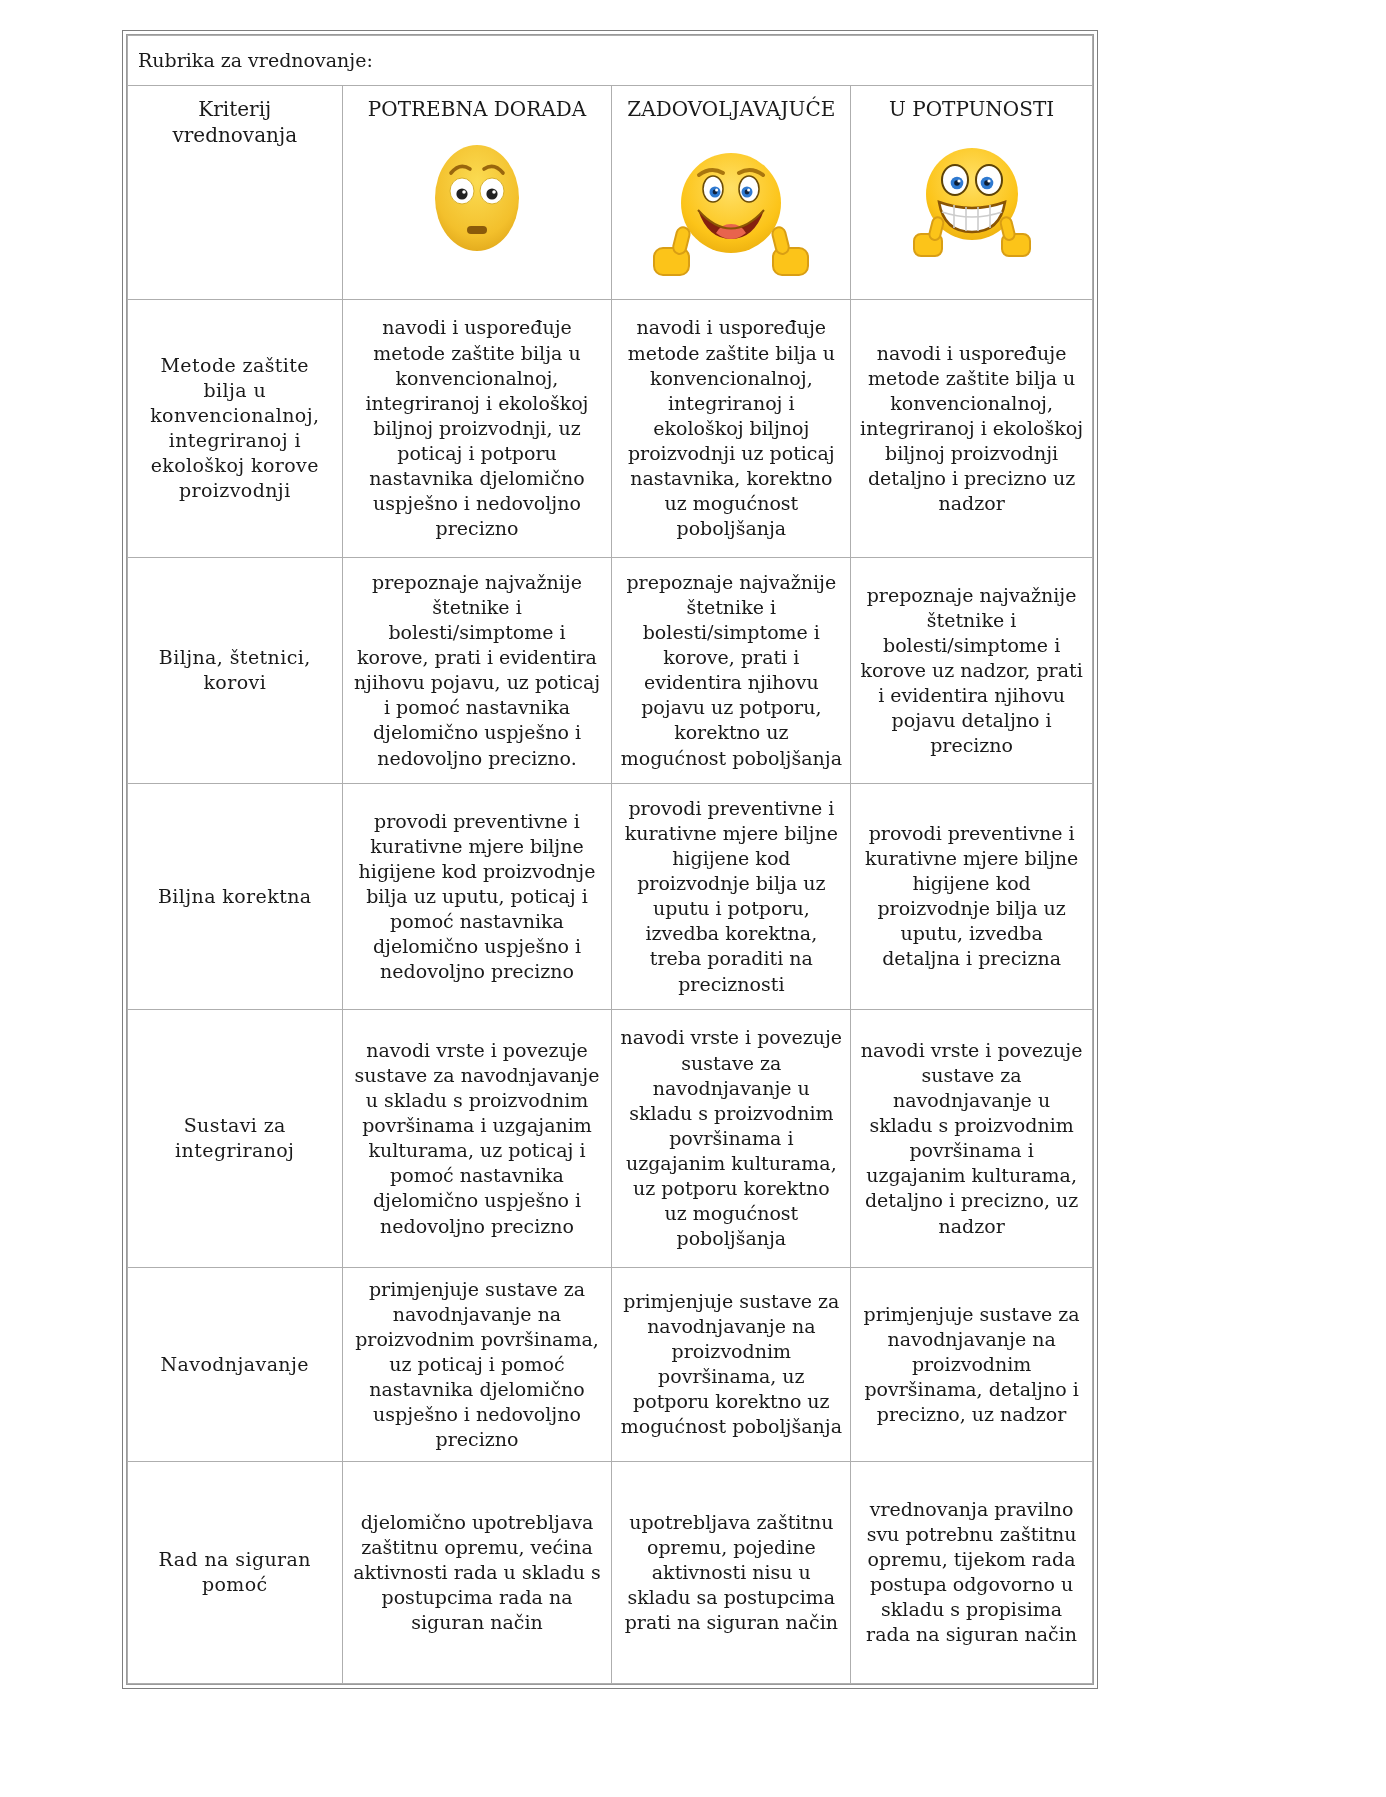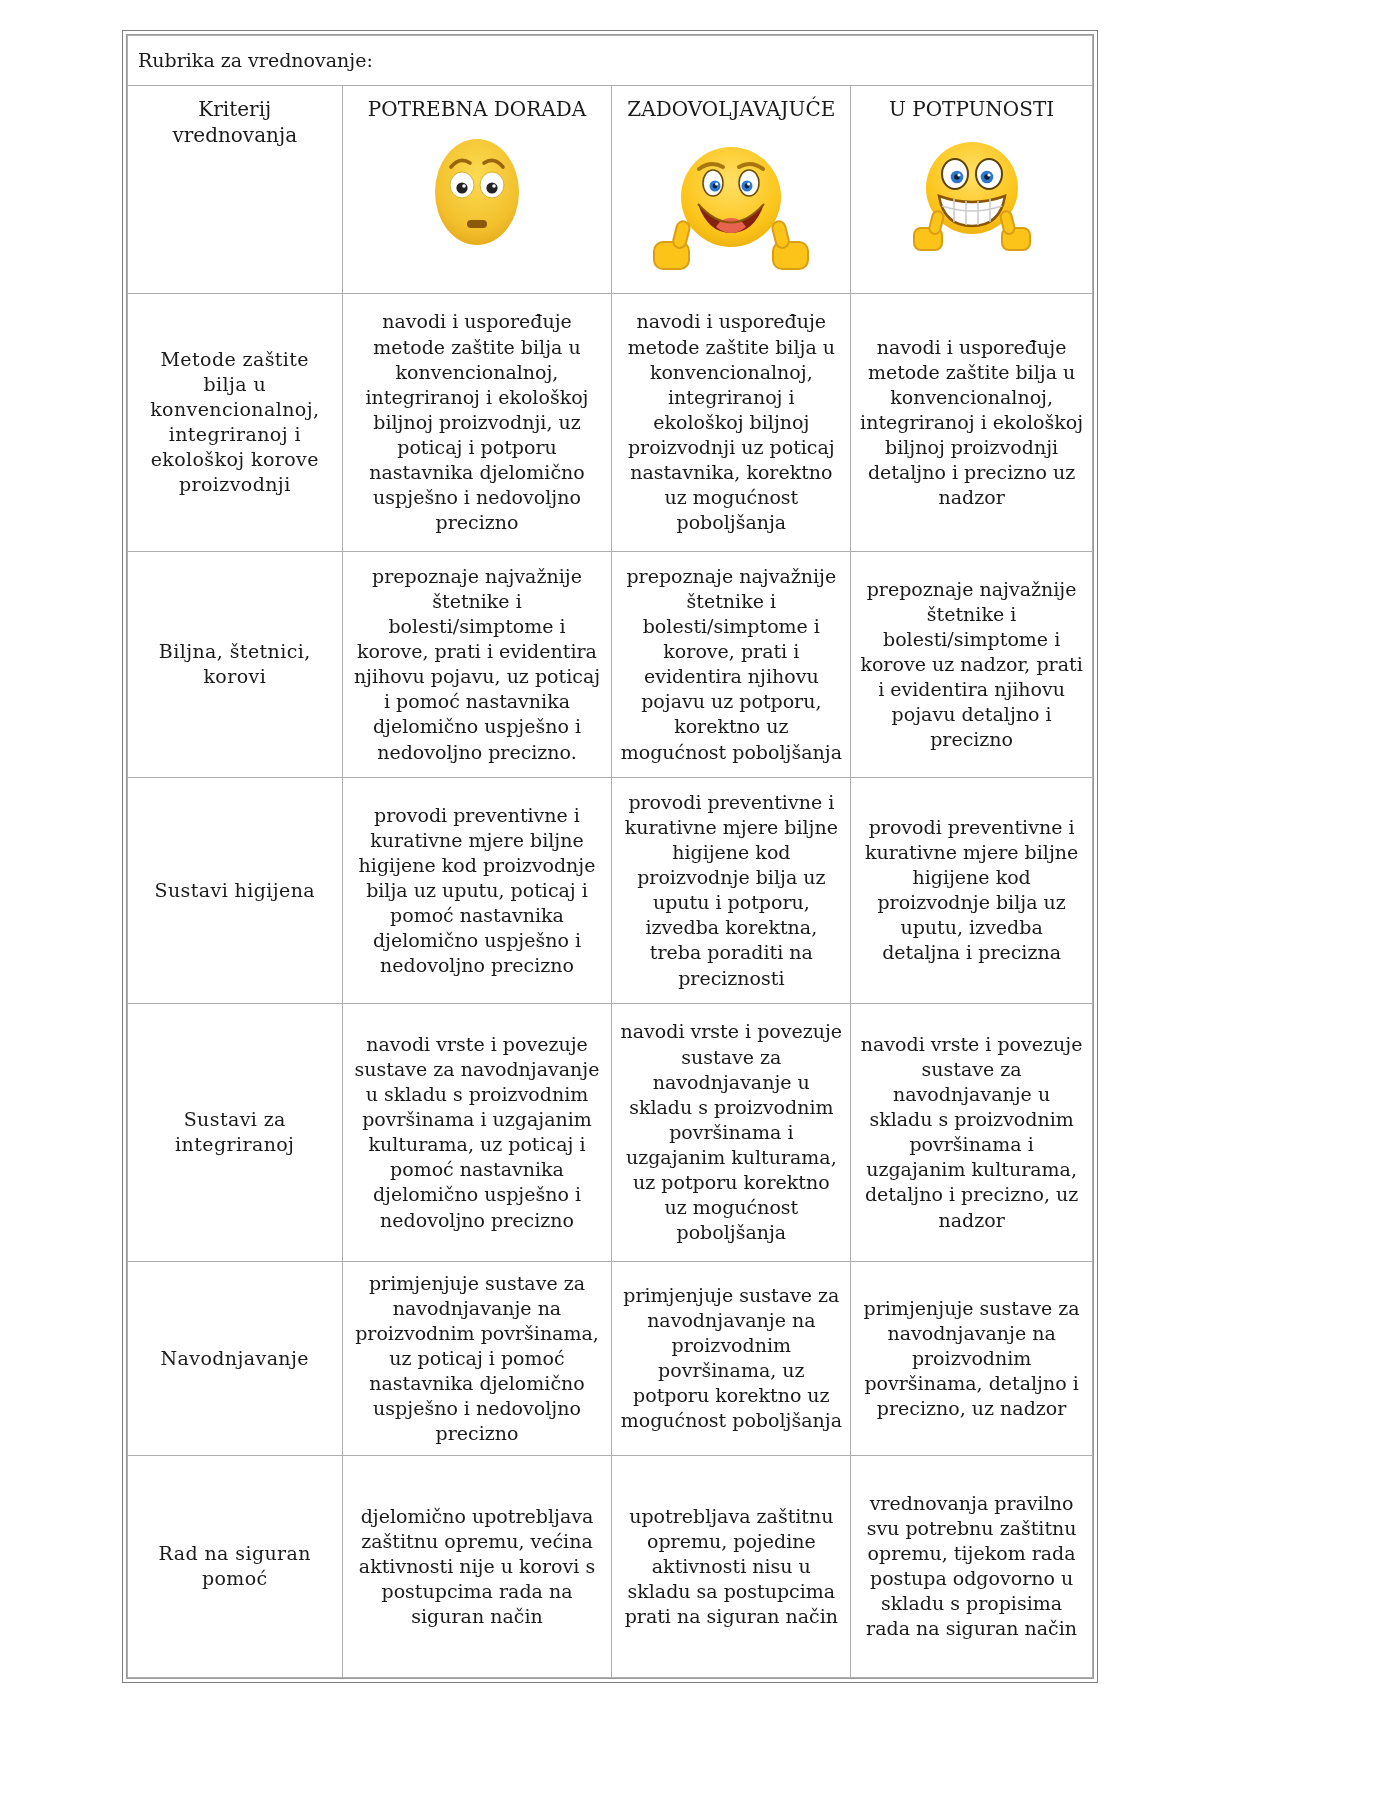--- a/index.html
+++ b/index.html
@@ -50,21 +50,21 @@
     padding-left: 10px;
     font-size: 19px;
     vertical-align: middle;
   }
   tr.header-row th {
     height: 176px;
     vertical-align: top;
     padding-top: 10px;
     font-size: 20px;
   }
-  .hlabel { display: block; margin-bottom: 14px; }
+  .hlabel { display: block; margin-bottom: 20px; }
   .emoji  { display: inline-block; line-height: 0; }
   td.crit { letter-spacing: 0.4px; }
   tr.r1 { height: 258px; }
   tr.r2 { height: 226px; }
   tr.r3 { height: 226px; }
   tr.r4 { height: 258px; }
   tr.r5 { height: 194px; }
   tr.r6 { height: 222px; }
 </style>
 </head>
@@ -182,40 +182,40 @@
           <td>navodi i uspoređuje metode zaštite bilja u konvencionalnoj, integriranoj i ekološkoj biljnoj proizvodnji uz poticaj nastavnika, korektno uz mogućnost poboljšanja</td>
           <td>navodi i uspoređuje metode zaštite bilja u konvencionalnoj, integriranoj i ekološkoj biljnoj proizvodnji detaljno i precizno uz nadzor</td>
         </tr>
         <tr class="r2">
           <td class="crit">Biljna, štetnici, korovi</td>
           <td>prepoznaje najvažnije štetnike i bolesti/simptome i korove, prati i evidentira njihovu pojavu, uz poticaj i pomoć nastavnika djelomično uspješno i nedovoljno precizno.</td>
           <td>prepoznaje najvažnije štetnike i bolesti/simptome i korove, prati i evidentira njihovu pojavu uz potporu, korektno uz mogućnost poboljšanja</td>
           <td>prepoznaje najvažnije štetnike i bolesti/simptome i korove uz nadzor, prati i evidentira njihovu pojavu detaljno i precizno</td>
         </tr>
         <tr class="r3">
-          <td class="crit">Sustavi higijena</td>
+          <td class="crit">Biljna korektna</td>
           <td>provodi preventivne i kurativne mjere biljne higijene kod proizvodnje bilja uz uputu, poticaj i pomoć nastavnika djelomično uspješno i nedovoljno precizno</td>
           <td>provodi preventivne i kurativne mjere biljne higijene kod proizvodnje bilja uz uputu i potporu, izvedba korektna, treba poraditi na preciznosti</td>
           <td>provodi preventivne i kurativne mjere biljne higijene kod proizvodnje bilja uz uputu, izvedba detaljna i precizna</td>
         </tr>
         <tr class="r4">
           <td class="crit">Sustavi za integriranoj</td>
           <td>navodi vrste i povezuje sustave za navodnjavanje u skladu s proizvodnim površinama i uzgajanim kulturama, uz poticaj i pomoć nastavnika djelomično uspješno i nedovoljno precizno</td>
           <td>navodi vrste i povezuje sustave za navodnjavanje u skladu s proizvodnim površinama i uzgajanim kulturama, uz potporu korektno uz mogućnost poboljšanja</td>
           <td>navodi vrste i povezuje sustave za navodnjavanje u skladu s proizvodnim površinama i uzgajanim kulturama, detaljno i precizno, uz nadzor</td>
         </tr>
         <tr class="r5">
           <td class="crit">Navodnjavanje</td>
           <td>primjenjuje sustave za navodnjavanje na proizvodnim površinama, uz poticaj i pomoć nastavnika djelomično uspješno i nedovoljno precizno</td>
           <td>primjenjuje sustave za navodnjavanje na proizvodnim površinama, uz potporu korektno uz mogućnost poboljšanja</td>
           <td>primjenjuje sustave za navodnjavanje na proizvodnim površinama, detaljno i precizno, uz nadzor</td>
         </tr>
         <tr class="r6">
           <td class="crit">Rad na siguran pomoć</td>
-          <td>djelomično upotrebljava zaštitnu opremu, većina aktivnosti nije u korovi s postupcima rada na siguran način</td>
+          <td>djelomično upotrebljava zaštitnu opremu, većina aktivnosti rada u skladu s postupcima rada na siguran način</td>
           <td>upotrebljava zaštitnu opremu, pojedine aktivnosti nisu u skladu sa postupcima prati na siguran način</td>
           <td>vrednovanja pravilno svu potrebnu zaštitnu opremu, tijekom rada postupa odgovorno u skladu s propisima rada na siguran način</td>
         </tr>
         </tbody>
       </table>
     </div>
   </div>
 </div>
 
 </body></html>

